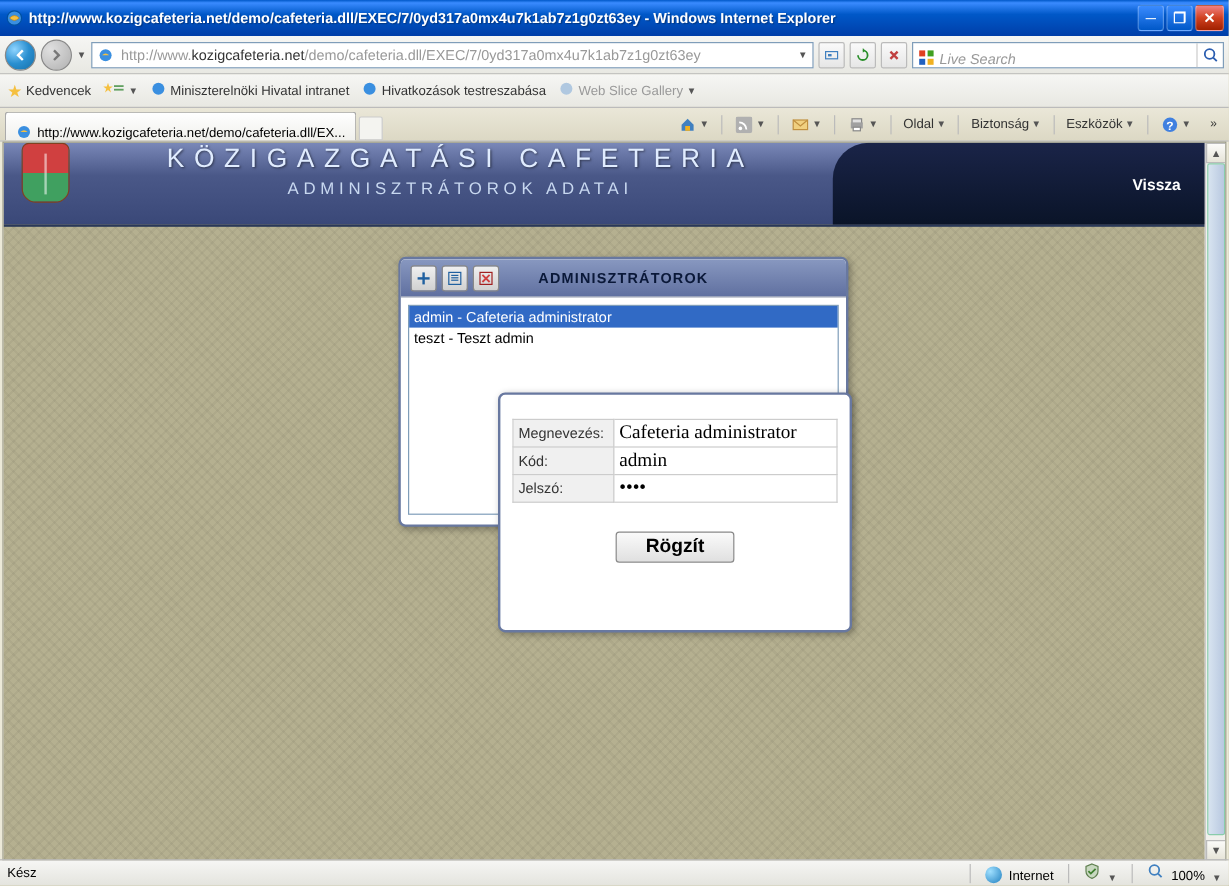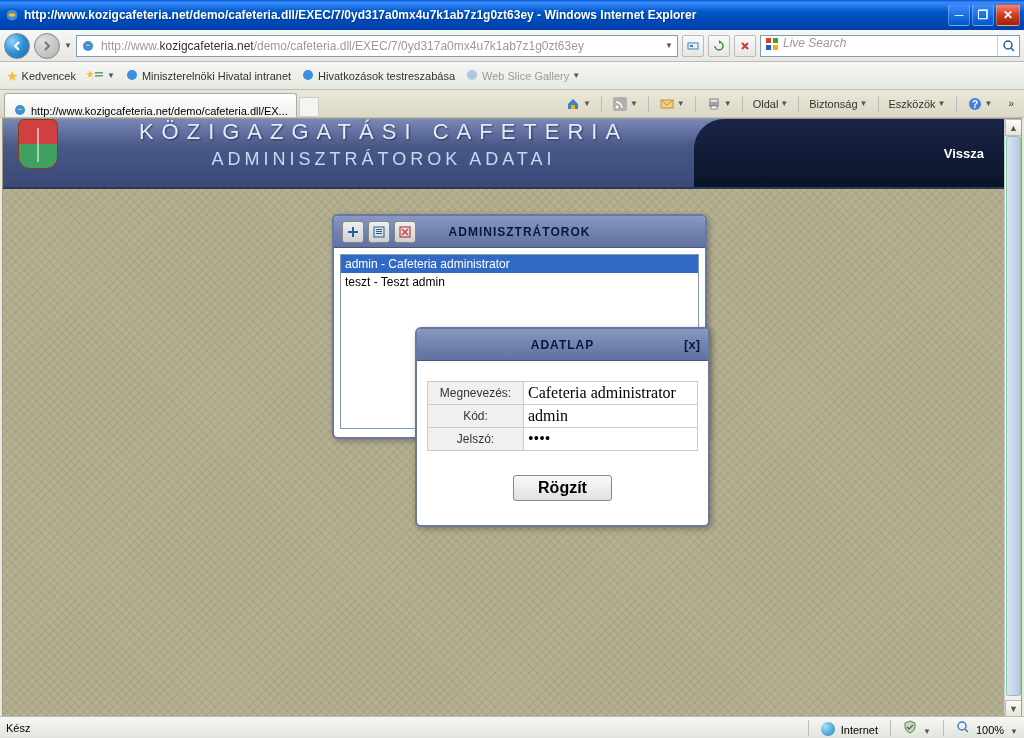--- a/index.html
+++ b/index.html
@@ -17,21 +17,21 @@
 
 
 .navbar { height: 32px; background: linear-gradient(#f6f6f4,#e8e8e2); border-bottom: 1px solid #bbb; display: flex; align-items: center; padding: 0 4px; gap: 4px; }
 .nav-btn-round { width: 26px; height: 26px; border-radius: 50%; background: radial-gradient(circle at 30% 30%, #e0e0e0, #b0b0b0); border: 1px solid #888; display: flex; align-items: center; justify-content: center; color: #555; font-size: 14px; }
 .nav-btn-round.back { background: radial-gradient(circle at 30% 30%, #8fd4ff, #2a8fd0, #156fa8); color: white; }
 .addr-wrap { flex: 1; display: flex; align-items: center; height: 22px; border: 1px solid #7f9db9; background: white; }
 .addr-icon { width: 16px; height: 16px; margin: 0 3px; }
 .addr-text { flex: 1; font-size: 12px; color: #999; white-space: nowrap; overflow: hidden; padding: 0 2px; }
 .addr-text .dark { color: #333; }
 .nav-small { width: 22px; height: 22px; border: 1px solid #bbb; background: linear-gradient(#fafafa,#e6e6e6); display: flex; align-items: center; justify-content: center; border-radius: 2px; font-size: 11px; }
-.search-wrap { width: 260px; height: 22px; border: 1px solid #7f9db9; background: white; display: flex; align-items: flex-start; }
+.search-wrap { width: 260px; height: 22px; border: 1px solid #7f9db9; background: white; display: flex; align-items: flex-end; }
 .search-icon { width: 16px; height: 16px; margin: 0 3px; }
 .search-text { color: #999; font-style: italic; font-size: 12px; }
 .search-btn { width: 22px; height: 20px; border-left: 1px solid #ccc; display: flex; align-items: center; justify-content: center; margin-left: auto; color: #2a5db0; }
 
 
 .favbar { height: 28px; background: linear-gradient(#f6f6f4,#e8e8e2); border-bottom: 1px solid #bbb; display: flex; align-items: center; padding: 0 6px; gap: 10px; }
 .fav-item { display: flex; align-items: center; gap: 3px; font-size: 11px; color: #333; }
 .fav-star { color: #f5c040; font-size: 14px; }
 
 
@@ -53,42 +53,42 @@
 .scroll-thumb { position: absolute; top: 17px; width: 15px; left: 1px; height: 560px; background: linear-gradient(to right,#d8e4f0,#b8c8e0); border: 1px solid #8ca; border-radius: 2px; }
 
 .page-bg { position: absolute; inset: 0; right: 17px; background-color: #b5b090; background-image: repeating-linear-gradient(45deg, rgba(0,0,0,0.04) 0 2px, transparent 2px 6px), repeating-linear-gradient(-45deg, rgba(0,0,0,0.04) 0 2px, transparent 2px 6px); }
 
 
 .app-header { height: 70px; background: linear-gradient(to bottom,#7a88b8 0%, #4a5888 40%, #3a4878 100%); border-bottom: 2px solid #2a3858; display: flex; align-items: flex-start; position: relative; }
 .crest { width: 40px; height: 50px; margin: 0 15px; background: linear-gradient(#d04040 50%, #40a060 50%); border-radius: 6px 6px 12px 12px; border: 1px solid #804020; position: relative; }
 .crest::before { content: ""; position: absolute; left: 50%; top: 8px; width: 2px; height: 34px; background: #fff8; transform: translateX(-50%); }
 .header-center { flex: 1; text-align: center; color: #e0ecff; }
 .header-title { font-size: 22px; letter-spacing: 8px; font-weight: normal; text-shadow: 1px 1px 2px rgba(0,0,0,0.5); }
-.header-sub { font-size: 18px; letter-spacing: 4px; margin-top: 4px; color: #c8d8f0; }
+.header-sub { font-size: 14px; letter-spacing: 4px; margin-top: 4px; color: #c8d8f0; }
 .header-right { background: linear-gradient(#1a2448,#0a1428); height: 100%; width: 310px; border-radius: 30px 0 0 0; display: flex; align-items: center; justify-content: flex-end; padding-right: 20px; }
 .back-link { color: white; font-weight: bold; font-size: 13px; }
 
 
 .panel { position: absolute; border: 2px solid #6878a0; border-radius: 6px; background: white; box-shadow: 2px 2px 6px rgba(0,0,0,0.3); }
 .panel-header { height: 32px; background: linear-gradient(#8898c0,#6070a0); display: flex; align-items: center; padding: 0 8px; border-radius: 4px 4px 0 0; border-bottom: 1px solid #4a5878; position: relative; }
 .panel-title { position: absolute; left: 0; right: 0; text-align: center; font-weight: bold; font-size: 12px; color: #0a1838; letter-spacing: 1px; }
 .panel-icons { display: flex; gap: 4px; position: relative; z-index: 1; }
 .panel-icon { width: 22px; height: 22px; background: linear-gradient(#f0f0f0,#d0d0d0); border: 1px solid #888; border-radius: 3px; display: flex; align-items: center; justify-content: center; font-size: 12px; }
 .panel-close { margin-left: auto; color: #0a1838; font-weight: bold; font-size: 13px; cursor: pointer; position: relative; z-index: 1; }
 
 .admin-panel { left: 329px; top: 95px; width: 375px; height: 225px; }
 .list-box { margin: 6px; border: 1px solid #7f9db9; height: 175px; background: white; }
 .list-item { padding: 2px 4px; font-size: 12px; }
 .list-item.selected { background: #316ac5; color: white; }
 
 .form-panel { left: 412px; top: 208px; width: 295px; height: 200px; }
 .form-body { padding: 20px 10px 10px; }
 .form-table { width: 100%; border-collapse: collapse; }
 .form-table td { border: 1px solid #ccc; padding: 2px 4px; font-size: 12px; }
-.form-table td.label { background: #f0f0f0; width: 96px; color: #333; text-align: center; }
+.form-table td.label { background: #f0f0f0; width: 84px; color: #333; }
 .form-table input { border: none; width: 100%; font-size: 16px; font-family: Tahoma; outline: none; }
 .form-btn-row { text-align: center; margin-top: 24px; }
 .form-btn { padding: 3px 24px; font-size: 16px; font-weight: bold; background: linear-gradient(#fafafa,#e0e0e0); border: 1px solid #888; border-radius: 3px; }
 
 
 .statusbar { position: absolute; bottom: 0; left: 0; right: 0; height: 22px; background: linear-gradient(#f6f6f4,#e4e4de); border-top: 1px solid #bbb; display: flex; align-items: center; font-size: 11px; padding: 0 6px; }
 .status-sep { width: 1px; height: 16px; background: #bbb; margin: 0 6px; }
 .status-right { margin-left: auto; display: flex; align-items: flex-end; gap: 6px; }
 .globe { width: 14px; height: 14px; border-radius: 50%; background: radial-gradient(circle at 30% 30%, #a0e0ff, #2080c0); }
 </style>
@@ -324,24 +324,20 @@
         </div>
         <div class="panel-title">ADMINISZTRÁTOROK</div>
       </div>
       <div class="list-box">
         <div class="list-item selected">admin - Cafeteria administrator</div>
         <div class="list-item">teszt - Teszt admin</div>
       </div>
     </div>
 
     <div class="panel form-panel">
-      <div class="panel-header">
-        <div class="panel-title">ADATLAP</div>
-        <span class="panel-close">[x]</span>
-      </div>
       <div class="form-body">
         <table class="form-table">
           <tbody>
               <tr>
             <td class="label">Megnevezés:</td>
             <td><input value="Cafeteria administrator" style=""></td>
           </tr>
           <tr>
             <td class="label">Kód:</td>
             <td><input value="admin" style=""></td>

